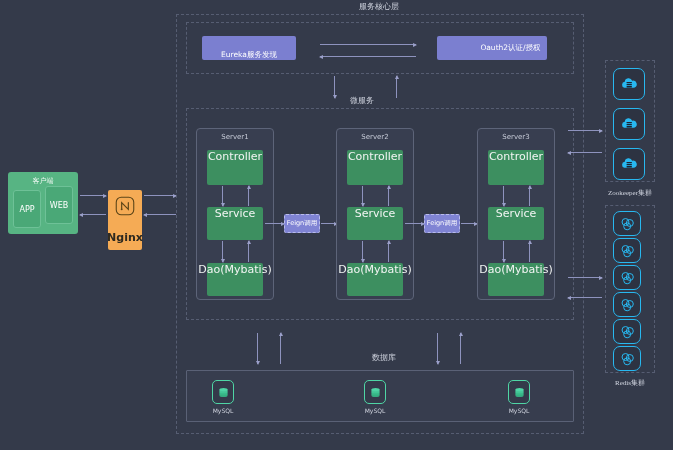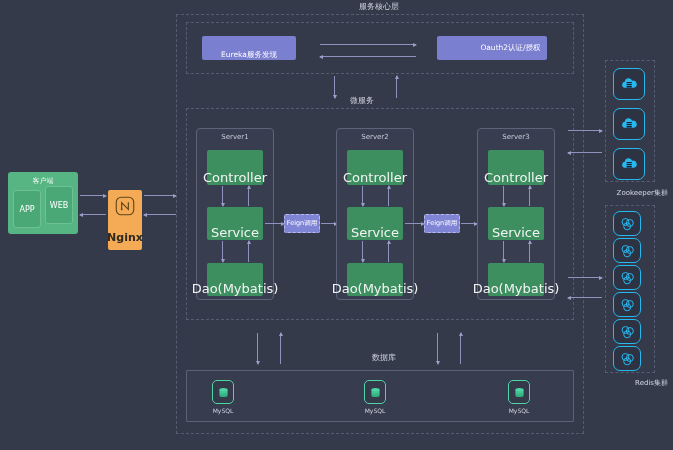--- a/index.html
+++ b/index.html
@@ -23,22 +23,22 @@
     display:flex;align-items:center;justify-content:center;
     font-size:7.5px;color:#ffffff;white-space:nowrap;
   }
   .purple.small{
     background:#8084d4;border:1px dashed #b9bcea;
     font-size:6.5px;border-radius:2px;
   }
   
   .green{
     background:#3d8f60;border-radius:2px;
-    display:flex;align-items:flex-end;justify-content:center;
-    font-size:13px;color:#f2f5f3;white-space:nowrap;
+    display:flex;align-items:flex-start;justify-content:center;
+    font-size:11px;color:#f2f5f3;white-space:nowrap;
   }
   .client-box{
     background:#57b483;border-radius:3px;
   }
   .client-inner{
     background:#4aa877;border:1px solid #6ec197;border-radius:3px;
     display:flex;align-items:center;justify-content:center;
     font-size:8px;color:#ffffff;
   }
   .client-title{
@@ -57,22 +57,22 @@
     position:absolute;top:4px;left:0;width:100%;text-align:center;
     font-size:7px;color:#c6cad7;
   }
   .db-panel{border:1px solid #5a6176;background:#373d4e;border-radius:1px;}
   .node-icon{
     border:1.4px solid #28b8f0;border-radius:7px;
     display:flex;align-items:center;justify-content:center;
     background:#2d3342;
   }
   .cluster-label{
-    position:absolute;width:100%;text-align:right;
-    font-size:7px;color:#d3d7e2;white-space:nowrap;
+    position:absolute;width:100%;text-align:center;
+    font-size:7px;color:#d3d7e2;white-space:nowrap;font-family:Liberation Serif, serif;
   }
   .mysql-wrap{
     position:absolute;display:flex;flex-direction:column;
     align-items:center;
   }
   .mysql-icon{
     width:20px;height:22px;border:1.3px solid #4fd6a5;border-radius:5px;
     display:flex;align-items:center;justify-content:center;background:#343a4a;
   }
   .mysql-lbl{font-size:6px;color:#cfd3de;margin-top:3px;}

